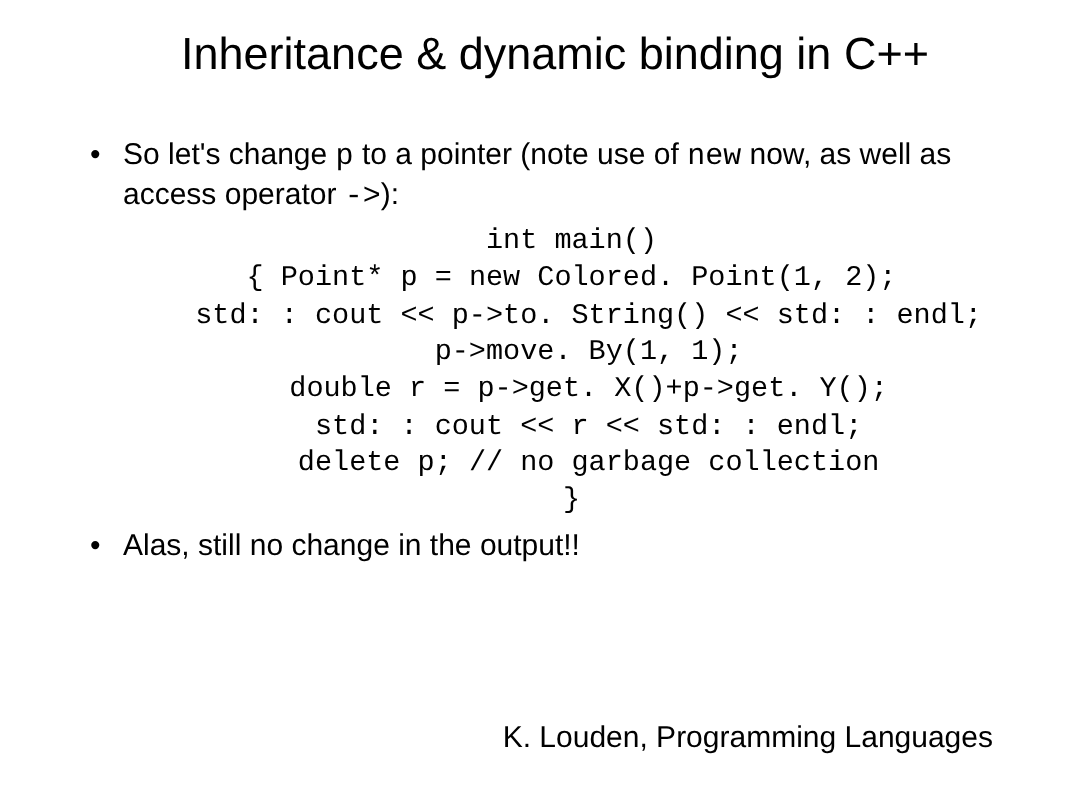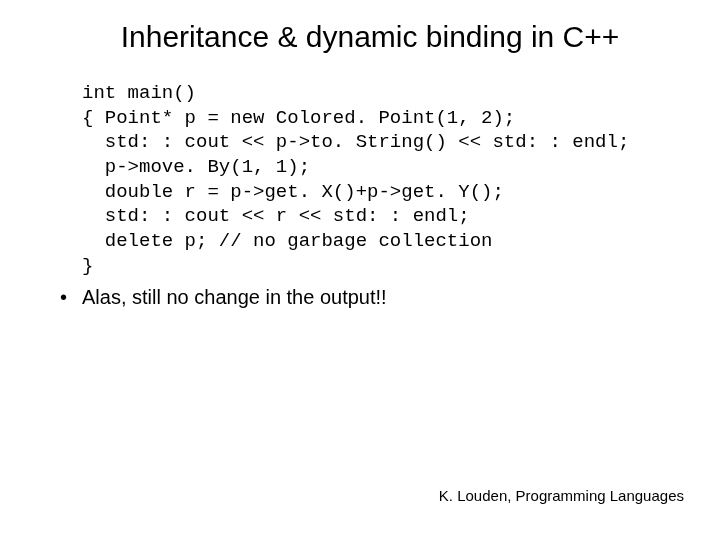--- a/index.html
+++ b/index.html
@@ -9,21 +9,21 @@
       background: #fff;
       font-family: Arial, Helvetica, sans-serif;
       color: #000;
       padding: 20px 40px 20px 40px;
       position: relative;
     }
     .title {
       font-size: 30px;
       font-weight: normal;
       text-align: center;
-      margin-bottom: 27px;
+      margin-bottom: 37px;
       margin-left: 20px;
     }
     .bullets {
       list-style: none;
       margin-left: 18px;
     }
     .bullets > li {
       position: relative;
       padding-left: 24px;
       font-size: 20px;
@@ -40,34 +40,38 @@
       font-family: "Courier New", Courier, monospace;
     }
     .codeblock {
       font-family: "Courier New", Courier, monospace;
       font-size: 19px;
       line-height: 1.3;
       white-space: pre;
       margin-left: 42px;
       margin-top: 4px;
       margin-bottom: 6px;
+      text-align: center;
     }
     .footer {
       position: absolute;
       bottom: 36px;
-      right: 36px;
-      font-size: 15px;
+      right: 58px;
+      font-size: 20px;
     }
   </style>
 </head>
 <body>
 
 <h1 class="title">Inheritance &amp; dynamic binding in C++</h1>
 
 <ul class="bullets">
+  <li>
+    <span>So let's change </span><span class="code">p</span><span> to a pointer (note use of </span><span class="code">new</span><span> now, as well as access operator </span><span class="code">-&gt;</span><span>):</span>
+  </li>
 </ul>
 
 <div class="codeblock">int main()
 { Point* p = new Colored. Point(1, 2);
   std: : cout &lt;&lt; p-&gt;to. String() &lt;&lt; std: : endl;
   p-&gt;move. By(1, 1);
   double r = p-&gt;get. X()+p-&gt;get. Y();
   std: : cout &lt;&lt; r &lt;&lt; std: : endl;
   delete p; // no garbage collection
 }</div>

